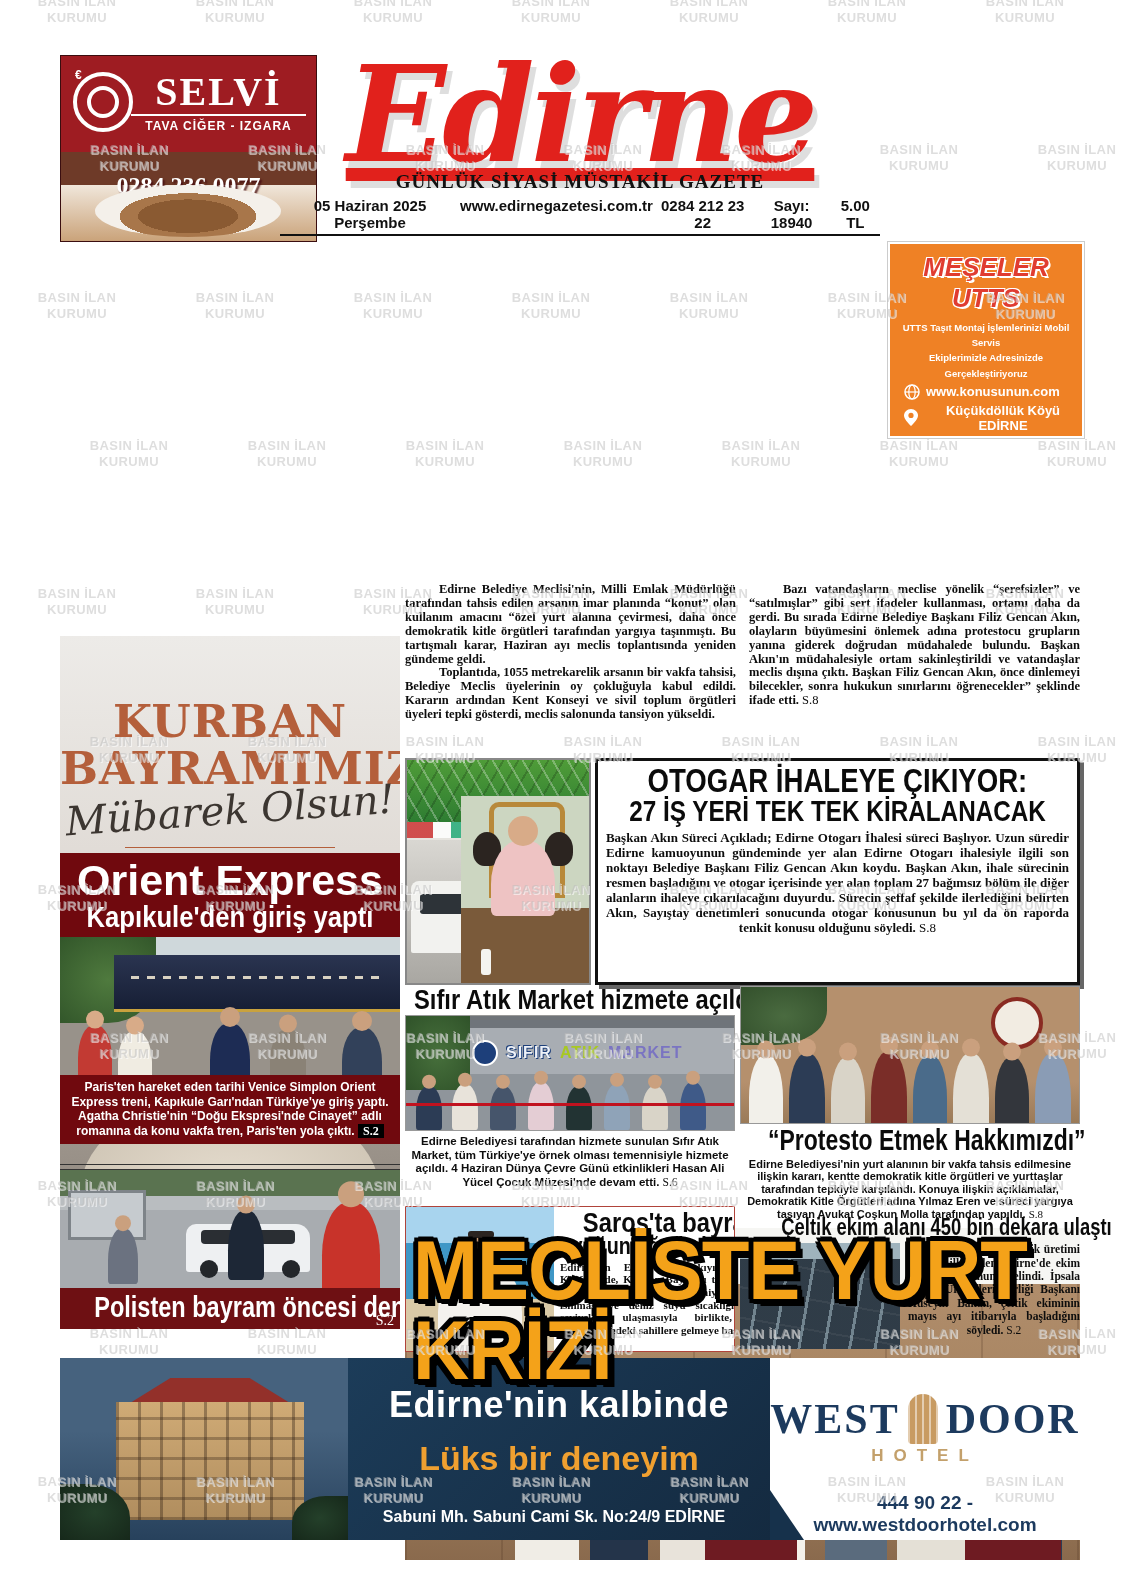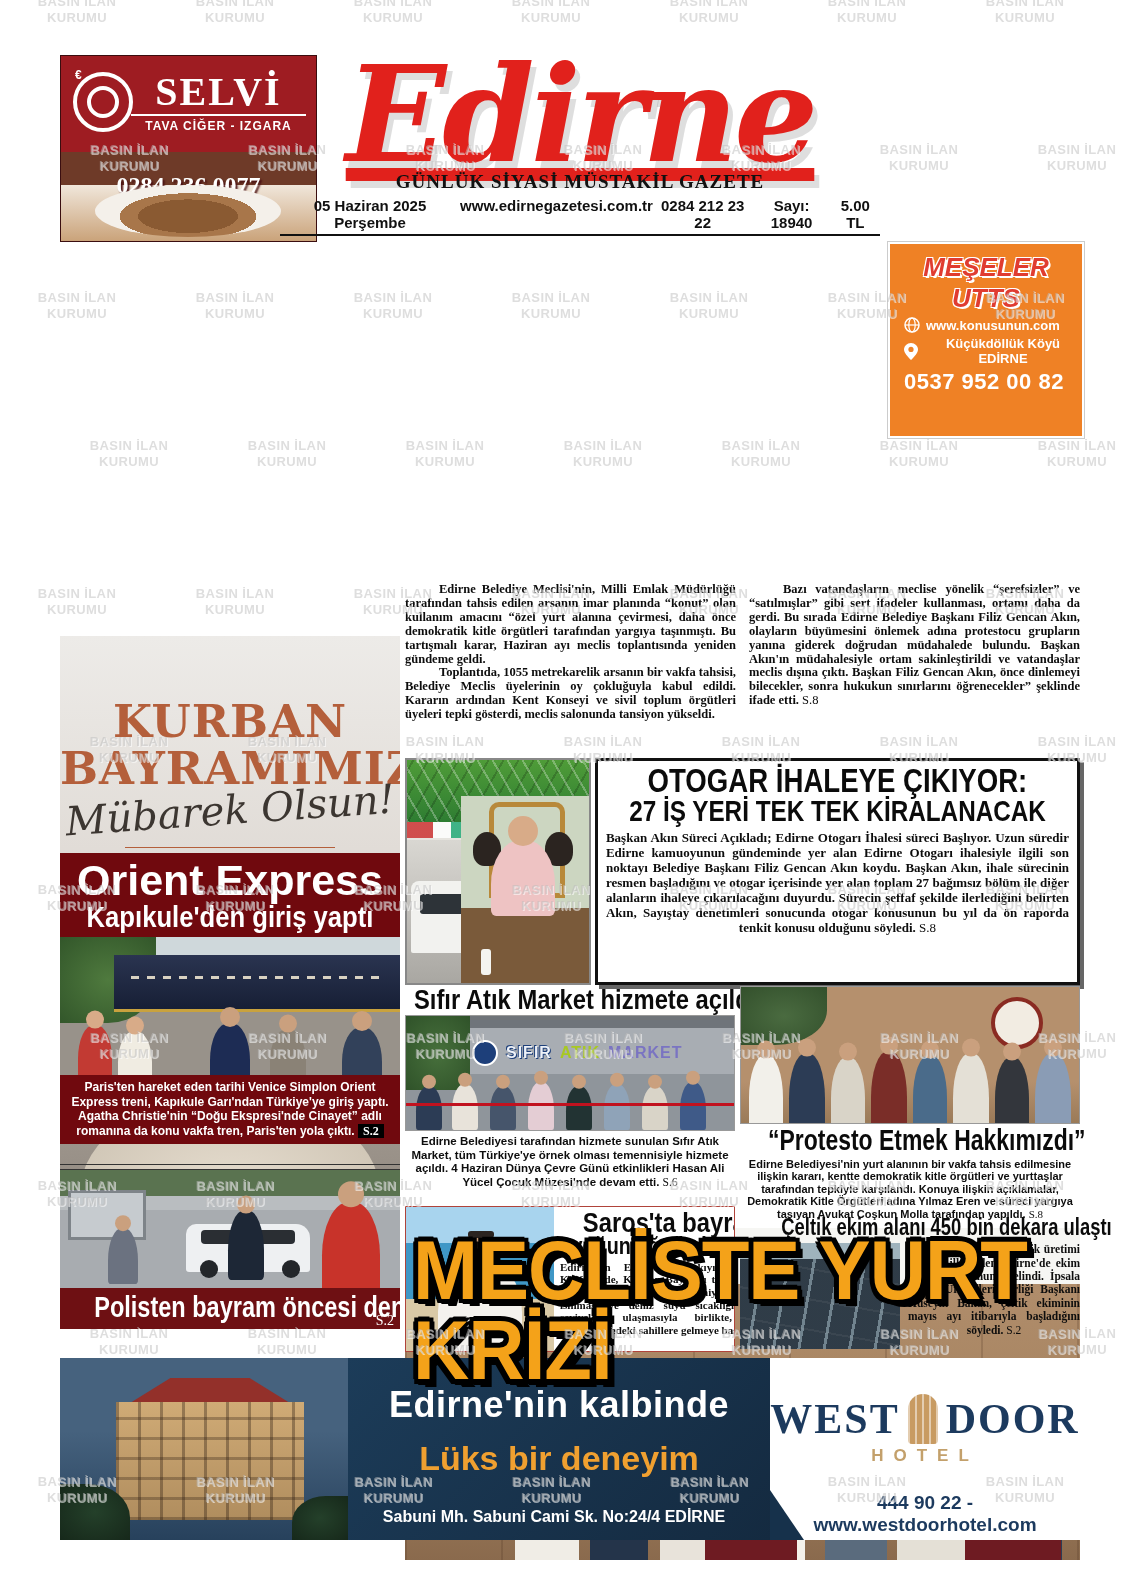--- a/index.html
+++ b/index.html
@@ -157,20 +157,24 @@
       <span>05 Haziran 2025 Perşembe</span>
       <span>www.edirnegazetesi.com.tr</span>
       <span>0284 212 23 22</span>
       <span>Sayı: 18940</span>
       <span>5.00 TL</span>
     </div>
   </div>
 
   <div class="abs utts ph">
     <div class="utts-title">MEŞELER UTTS</div>
+    <div class="utts-desc">
+      <div>UTTS Taşıt Montaj İşlemlerinizi Mobil Servis</div>
+      <div>Ekiplerimizle Adresinizde Gerçekleştiriyoruz</div>
+    </div>
     <div class="utts-row">
       <svg class="icn" width="16" height="16" viewBox="0 0 16 16">
           <circle cx="8" cy="8" r="7" fill="none" stroke="#fff" stroke-width="1.5"></circle>
           <ellipse cx="8" cy="8" rx="3.2" ry="7" fill="none" stroke="#fff" stroke-width="1.2"></ellipse>
           <line x1="1" y1="8" x2="15" y2="8" stroke="#fff" stroke-width="1.2"></line>
         </svg>
       <span>www.konusunun.com</span>
     </div>
     <div class="utts-row">
       <svg class="icn" width="14" height="17" viewBox="0 0 14 17">
@@ -389,21 +393,21 @@
   <div class="abs wd">
     <div class="wd-photo ph">
       <div class="wd-roof"></div>
       <div class="wd-bldg"></div>
       <span class="abs" style="left:0;bottom:0;width:70px;height:56px;background:radial-gradient(#24402a,#16281a);border-radius:0 60% 0 0;"></span>
       <span class="abs" style="right:0;bottom:0;width:56px;height:44px;background:radial-gradient(#24402a,#16281a);border-radius:60% 0 0 0;"></span>
     </div>
     <div class="wd-mid">
       <div class="wd-l1">Edirne'nin kalbinde</div>
       <div class="wd-l2">Lüks bir deneyim</div>
-      <div class="wd-addr">Sabuni Mh. Sabuni Cami Sk. No:24/4 EDİRNE</div>
+      <div class="wd-addr">Sabuni Mh. Sabuni Cami Sk. No:24/9 EDİRNE</div>
     </div>
     <div class="wd-right">
       <div class="wd-brand">
         <span>WEST</span>
         <span class="door-icn"></span>
         <span>DOOR</span>
       </div>
       <div class="wd-hotel">HOTEL</div>
       <div class="wd-contact">444 90 22 - www.westdoorhotel.com</div>
       <span class="wd-tri"></span>

